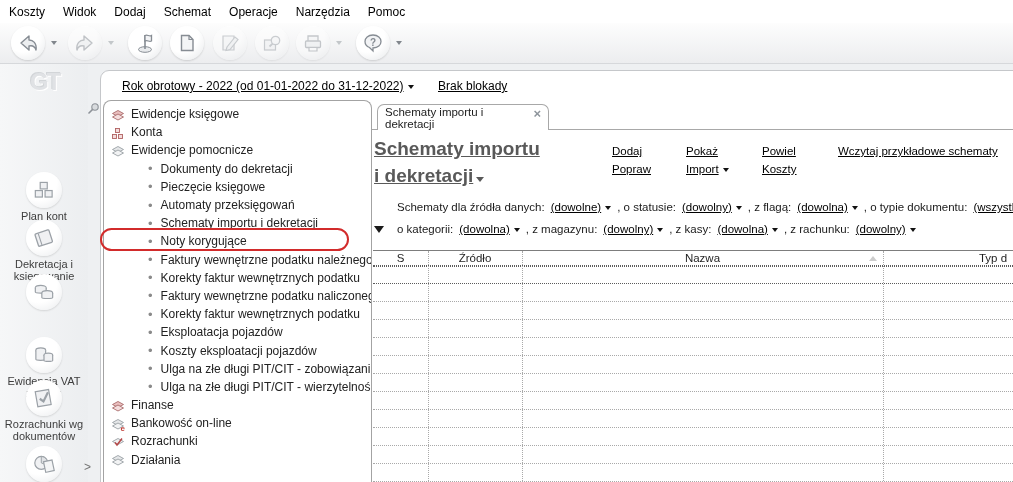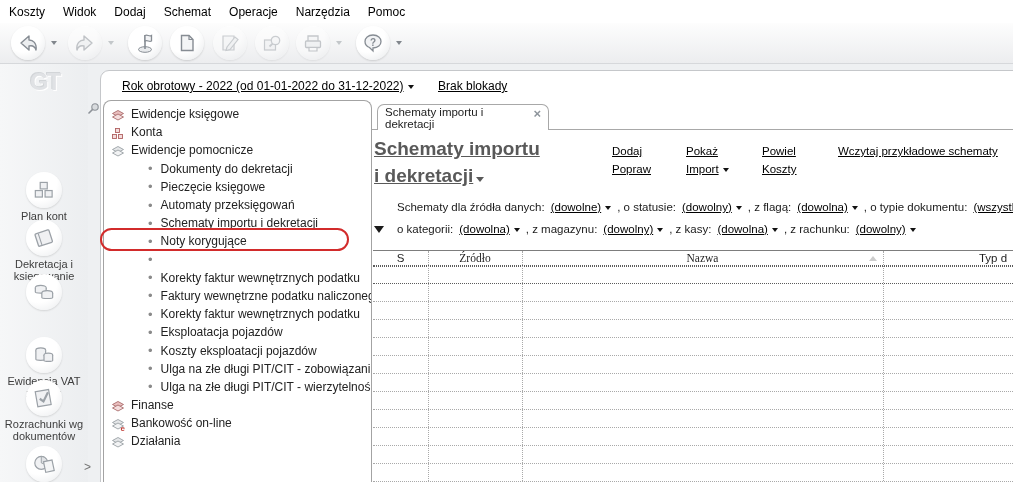--- a/index.html
+++ b/index.html
@@ -265,20 +265,21 @@
       <div class="trow lv1">
         <span class="bullet">•</span>
         <span class="tlabel">Schematy importu i dekretacji</span>
       </div>
       <div class="trow lv1">
         <span class="bullet">•</span>
         <span class="tlabel">Noty korygujące</span>
       </div>
       <div class="trow lv1">
         <span class="bullet">•</span>
+        <span class="tlabel">Faktury wewnętrzne podatku należnego</span>
       </div>
       <div class="trow lv1">
         <span class="bullet">•</span>
         <span class="tlabel">Korekty faktur wewnętrznych podatku</span>
       </div>
       <div class="trow lv1">
         <span class="bullet">•</span>
         <span class="tlabel">Faktury wewnętrzne podatku naliczonego</span>
       </div>
       <div class="trow lv1">
@@ -308,20 +309,27 @@
           </svg></span>
         <span class="tlabel">Finanse</span>
       </div>
       <div class="trow">
         <span class="ticon"><svg width="14" height="13" viewBox="0 0 13 13">
             <path d="M6.5 1.5 L12 4.5 L6.5 7.5 L1 4.5 Z" fill="#e5e7e9" stroke="#9aa0a5" stroke-width=".9"></path>
             <path d="M6.5 5 L12 8 L6.5 11 L1 8 Z" fill="#f2f3f4" stroke="#9aa0a5" stroke-width=".9"></path>
             <text x="9" y="12.5" font-size="8" font-weight="bold" fill="#c2403a" font-family="Liberation Sans,sans-serif">e</text>
           </svg></span>
         <span class="tlabel">Bankowość on-line</span>
+      </div>
+      <div class="trow">
+        <span class="ticon"><svg width="14" height="13" viewBox="0 0 13 13">
+            <path d="M6.5 2.5 L12 5.5 L6.5 8.5 L1 5.5 Z" fill="#eff0f1" stroke="#9aa0a5" stroke-width=".9"></path>
+            <path d="M3.5 6.5 L5.5 9 L10.5 2.5" fill="none" stroke="#b54848" stroke-width="1.5"></path>
+          </svg></span>
+        <span class="tlabel">Rozrachunki</span>
       </div>
       <div class="trow">
         <span class="ticon"><svg width="14" height="13" viewBox="0 0 13 13">
             <path d="M6.5 1.5 L12 4.5 L6.5 7.5 L1 4.5 Z" fill="#e5e7e9" stroke="#9aa0a5" stroke-width=".9"></path>
             <path d="M6.5 5 L12 8 L6.5 11 L1 8 Z" fill="#f2f3f4" stroke="#9aa0a5" stroke-width=".9"></path>
           </svg></span>
         <span class="tlabel">Działania</span>
       </div>
     </div>
 </div>
@@ -356,22 +364,22 @@
       <div class="action-item"><span class="ulink">Wczytaj przykładowe schematy</span></div>
     </div>
   </div>
 
 <div class="filter-row filter-row1" id="filter-row1"><span class="ftext">Schematy dla źródła danych:</span><span class="flink"><span class="ulink">(dowolne)</span><span class="caret-sm"></span></span><span class="ftext">, o statusie:</span><span class="flink"><span class="ulink">(dowolny)</span><span class="caret-sm"></span></span><span class="ftext">, z flagą:</span><span class="flink"><span class="ulink">(dowolna)</span><span class="caret-sm"></span></span><span class="ftext">, o typie dokumentu:</span><span class="flink"><span class="ulink">(wszystkie</span></span></div>
 <div class="filter-row filter-row2" id="filter-row2"><span class="collapse-arrow"></span><span class="ftext">o kategorii:</span><span class="flink"><span class="ulink">(dowolna)</span><span class="caret-sm"></span></span><span class="ftext">, z magazynu:</span><span class="flink"><span class="ulink">(dowolny)</span><span class="caret-sm"></span></span><span class="ftext">, z kasy:</span><span class="flink"><span class="ulink">(dowolna)</span><span class="caret-sm"></span></span><span class="ftext">, z rachunku:</span><span class="flink"><span class="ulink">(dowolny)</span><span class="caret-sm"></span></span></div>
 
 <div class="table">
   <div class="thead" id="thead">
       <div class="thcell" style="width: 55px;"><span>S</span></div>
-      <div class="thcell" style="width: 94px; font-family: Liberation Serif, serif;"><span>Źródło</span></div>
-      <div class="thcell" style="width: 361px; font-family: Liberation Serif, serif;"><span>Nazwa</span><span class="sort-up"></span></div>
+      <div class="thcell" style="width: 94px;"><span>Źródło</span></div>
+      <div class="thcell" style="width: 361px;"><span>Nazwa</span><span class="sort-up"></span></div>
       <div class="thcell" style="width: 220px;"><span>Typ d</span></div>
     </div>
   <div id="tbody">
       <div class="erow first"></div>
       <div class="erow"></div>
       <div class="erow"></div>
       <div class="erow"></div>
       <div class="erow"></div>
       <div class="erow"></div>
       <div class="erow"></div>

